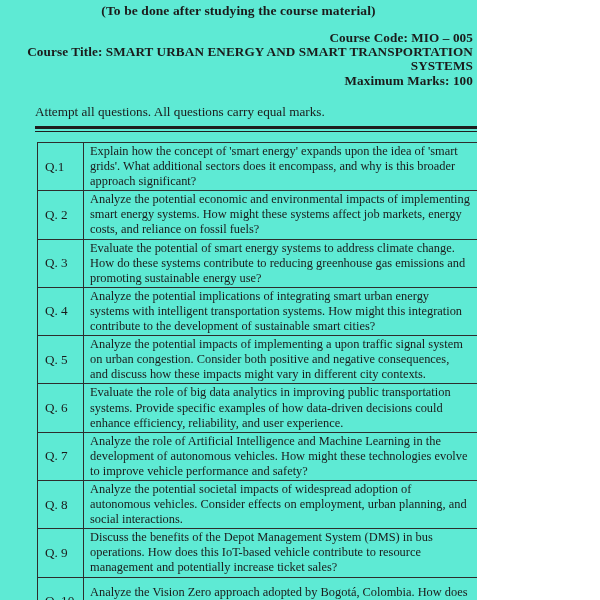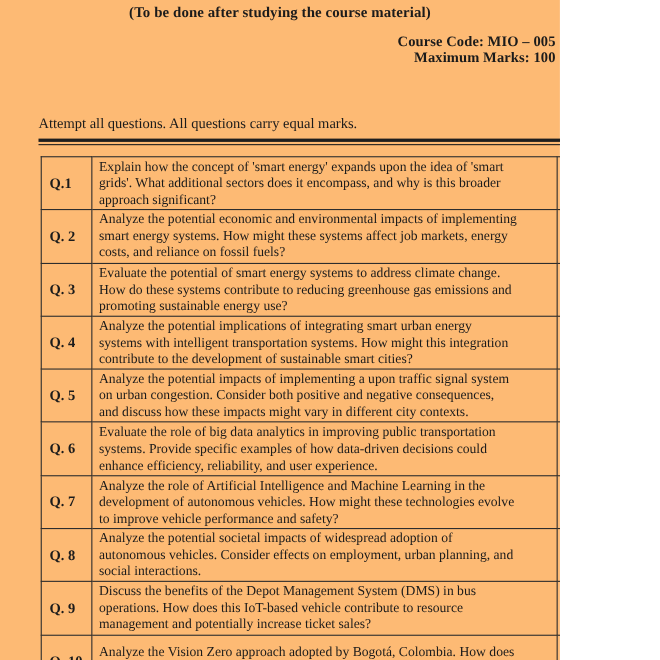--- a/index.html
+++ b/index.html
@@ -1,24 +1,23 @@
 <!DOCTYPE html>
 <html><head>
 <meta charset="utf-8">
 <style>
   html, body { margin: 0; padding: 0; }
   .page {
     position: relative;
     width: 477px;
     height: 600px;
-    background: #fdba74;
+    background: #5eead4;
     font-family: "Liberation Serif", serif;
     color: #1b1b1b;
     overflow: hidden;
-    padding-left: 32px;
   }
   .top-note {
     position: absolute;
     top: 3px;
     left: 0;
     width: 100%;
     text-align: center;
     font-weight: bold;
     font-size: 13.5px;
     letter-spacing: 0.1px;
@@ -59,21 +58,21 @@
   }
   .qtable td {
     border: 1.5px solid #2d2d2d;
     vertical-align: middle;
   }
   .col-num   { width: 46px; }
   .col-text  { width: 423px; }
   .col-marks { width: 57px; }
   .qtable tr { height: 47px; }
   td.num {
-    font-weight: bold;
+    font-weight: normal;
     font-size: 13.2px;
     padding-left: 7px;
   }
   td.txt {
     font-size: 12.4px;
     line-height: 15.1px;
     padding: 1px 4px 1px 6px;
     white-space: pre-line;
     margin-left: 11px;
   }
@@ -84,20 +83,21 @@
 </style>
 </head>
 <body>
 
 <div class="page">
 
   <div class="top-note">(To be done after studying the course material)</div>
 
   <div class="header-right">
     <div>Course Code: MIO – 005</div>
+    <div>Course Title: SMART URBAN ENERGY AND SMART TRANSPORTATION SYSTEMS</div>
     <div>Maximum Marks: 100</div>
   </div>
 
   <div class="attempt-note">Attempt all questions. All questions carry equal marks.</div>
 
   <div class="rule"></div>
 
   <table class="qtable">
     <colgroup>
       <col class="col-num">

